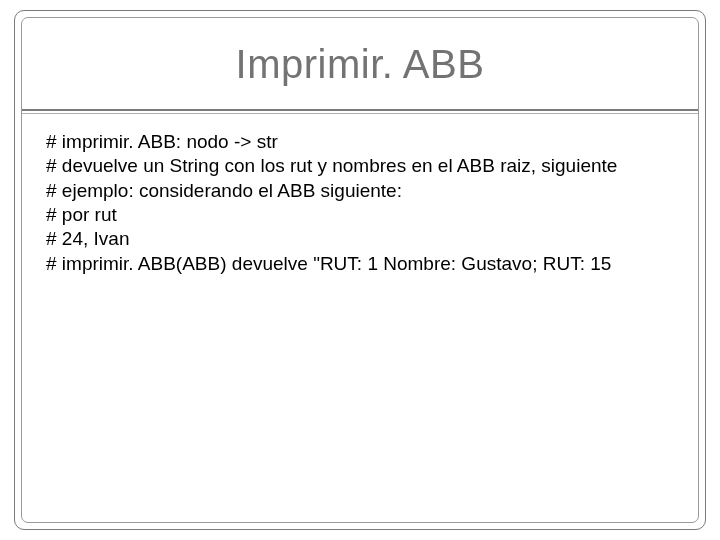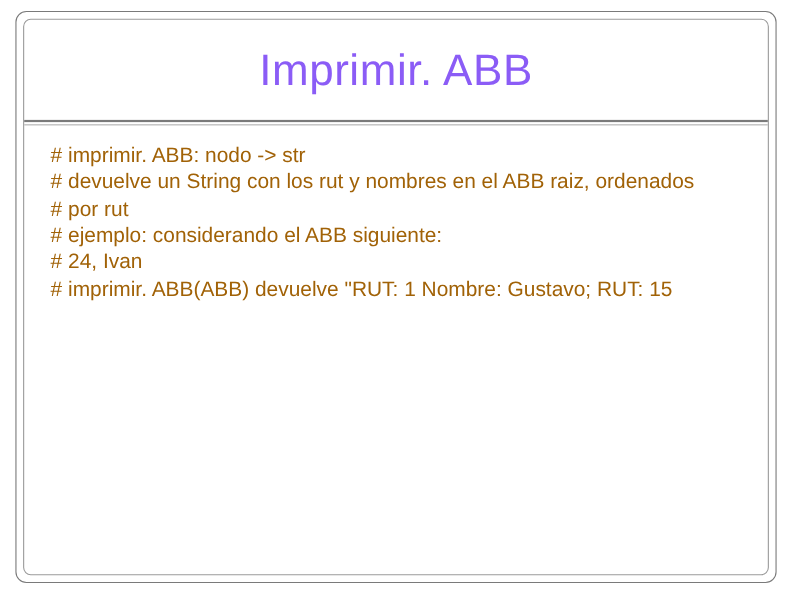--- a/index.html
+++ b/index.html
@@ -31,56 +31,56 @@
     left: 6px;
     right: 6px;
     bottom: 6px;
     border: 1px solid #9a9a9a;
     border-radius: 7px;
     padding-top: 24px;
   }
   .title {
     font-size: 40px;
     font-weight: 400;
-    color: #8b5cf6;
+    color: #737373;
     text-align: center;
     letter-spacing: 0.5px;
   }
   .rule-outer {
     margin: 22px 0 0 0;
     height: 0;
     border-top: 2px solid #7a7a7a;
   }
   .rule-inner {
     height: 0;
     border-top: 1px solid #b0b0b0;
     margin-top: 2px;
   }
   .body {
     padding: 16px 24px 0 24px;
   }
   .body p {
     font-size: 19px;
     line-height: 1.28;
-    color: #a16207;
+    color: #000000;
     font-weight: 400;
   }
 </style>
 </head>
 <body>
 
 <div class="slide">
   <div class="outer-frame">
     <div class="inner-frame">
       <h1 class="title">Imprimir. ABB</h1>
       <div class="rule-outer"></div>
       <div class="rule-inner"></div>
       <div class="body">
         <p># imprimir. ABB: nodo -&gt; str</p>
-        <p># devuelve un String con los rut y nombres en el ABB raiz, ordenados</p>
+        <p># devuelve un String con los rut y nombres en el ABB raiz, siguiente</p>
+        <p># ejemplo: considerando el ABB siguiente:</p>
         <p># por rut</p>
-        <p># ejemplo: considerando el ABB siguiente:</p>
         <p># 24, Ivan</p>
         <p># imprimir. ABB(ABB) devuelve "RUT: 1 Nombre: Gustavo; RUT: 15</p>
       </div>
     </div>
   </div>
 </div>
 
 </body></html>

